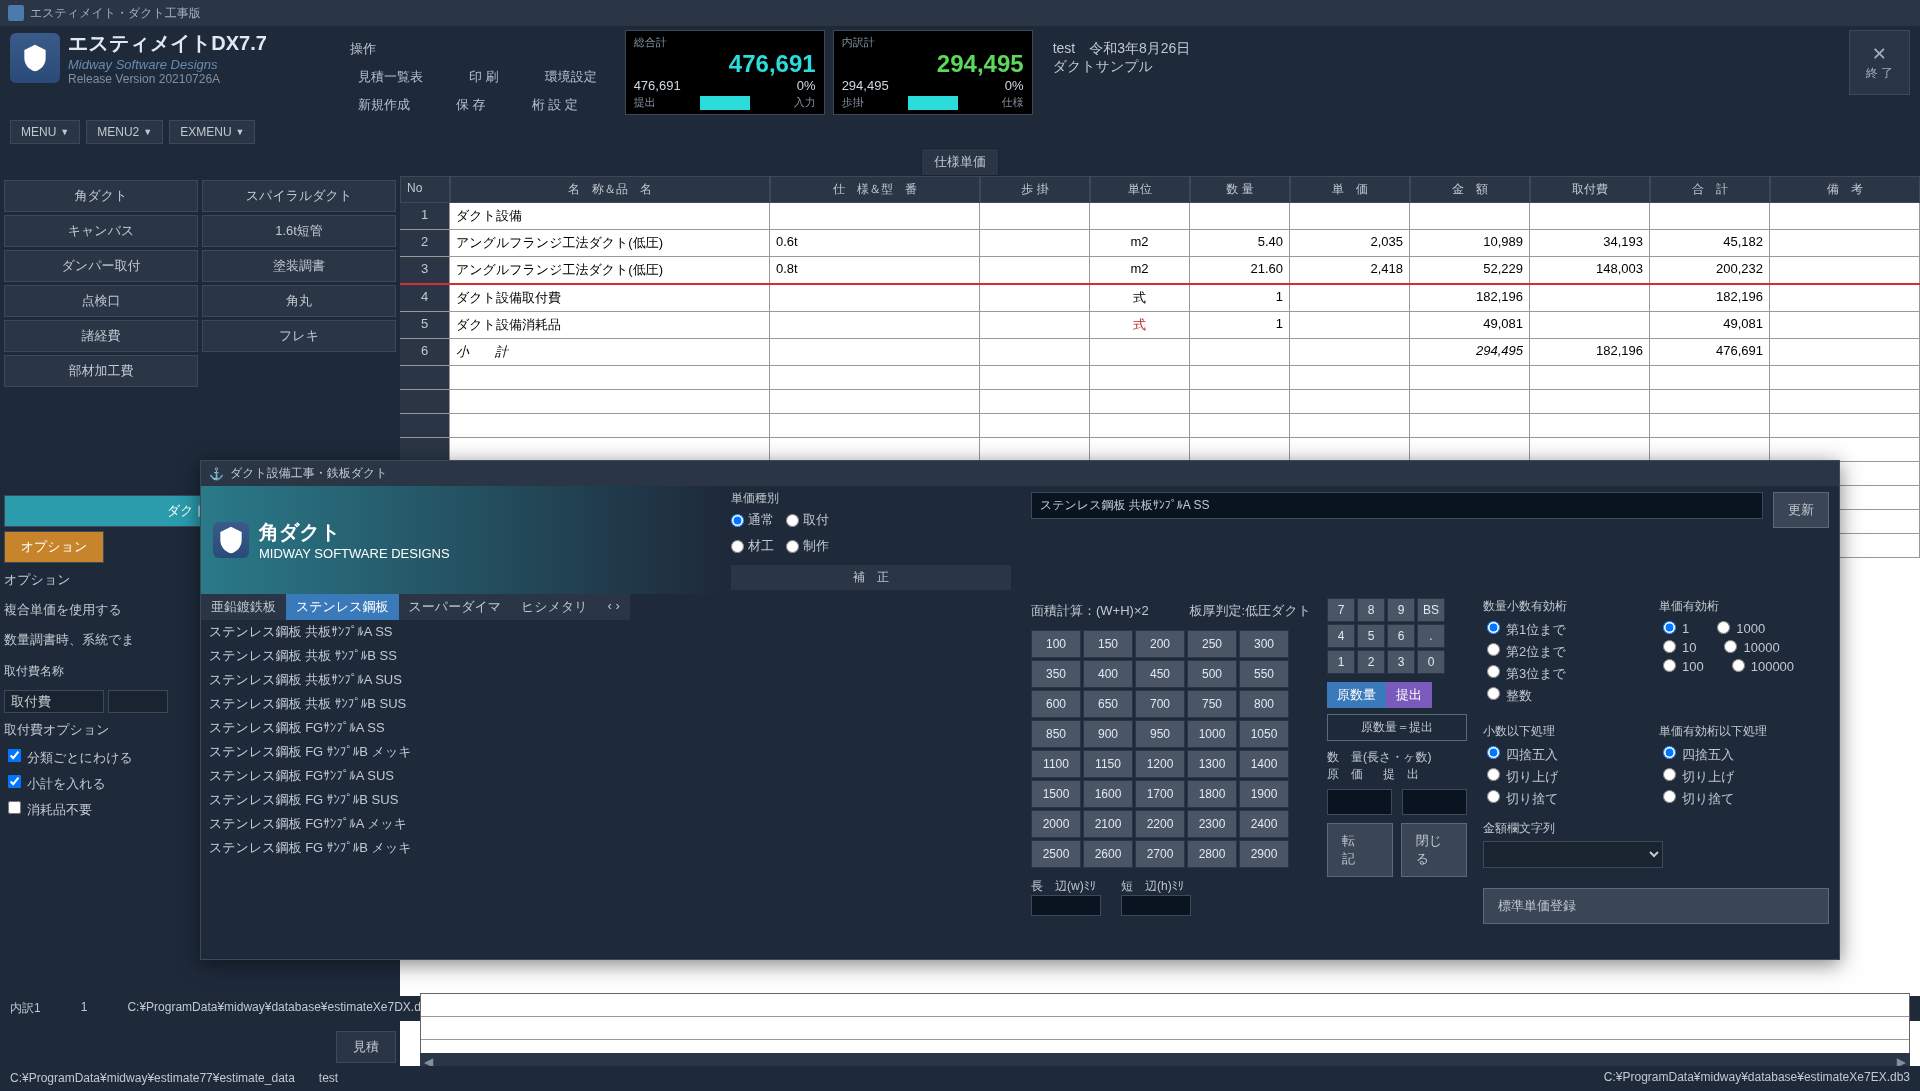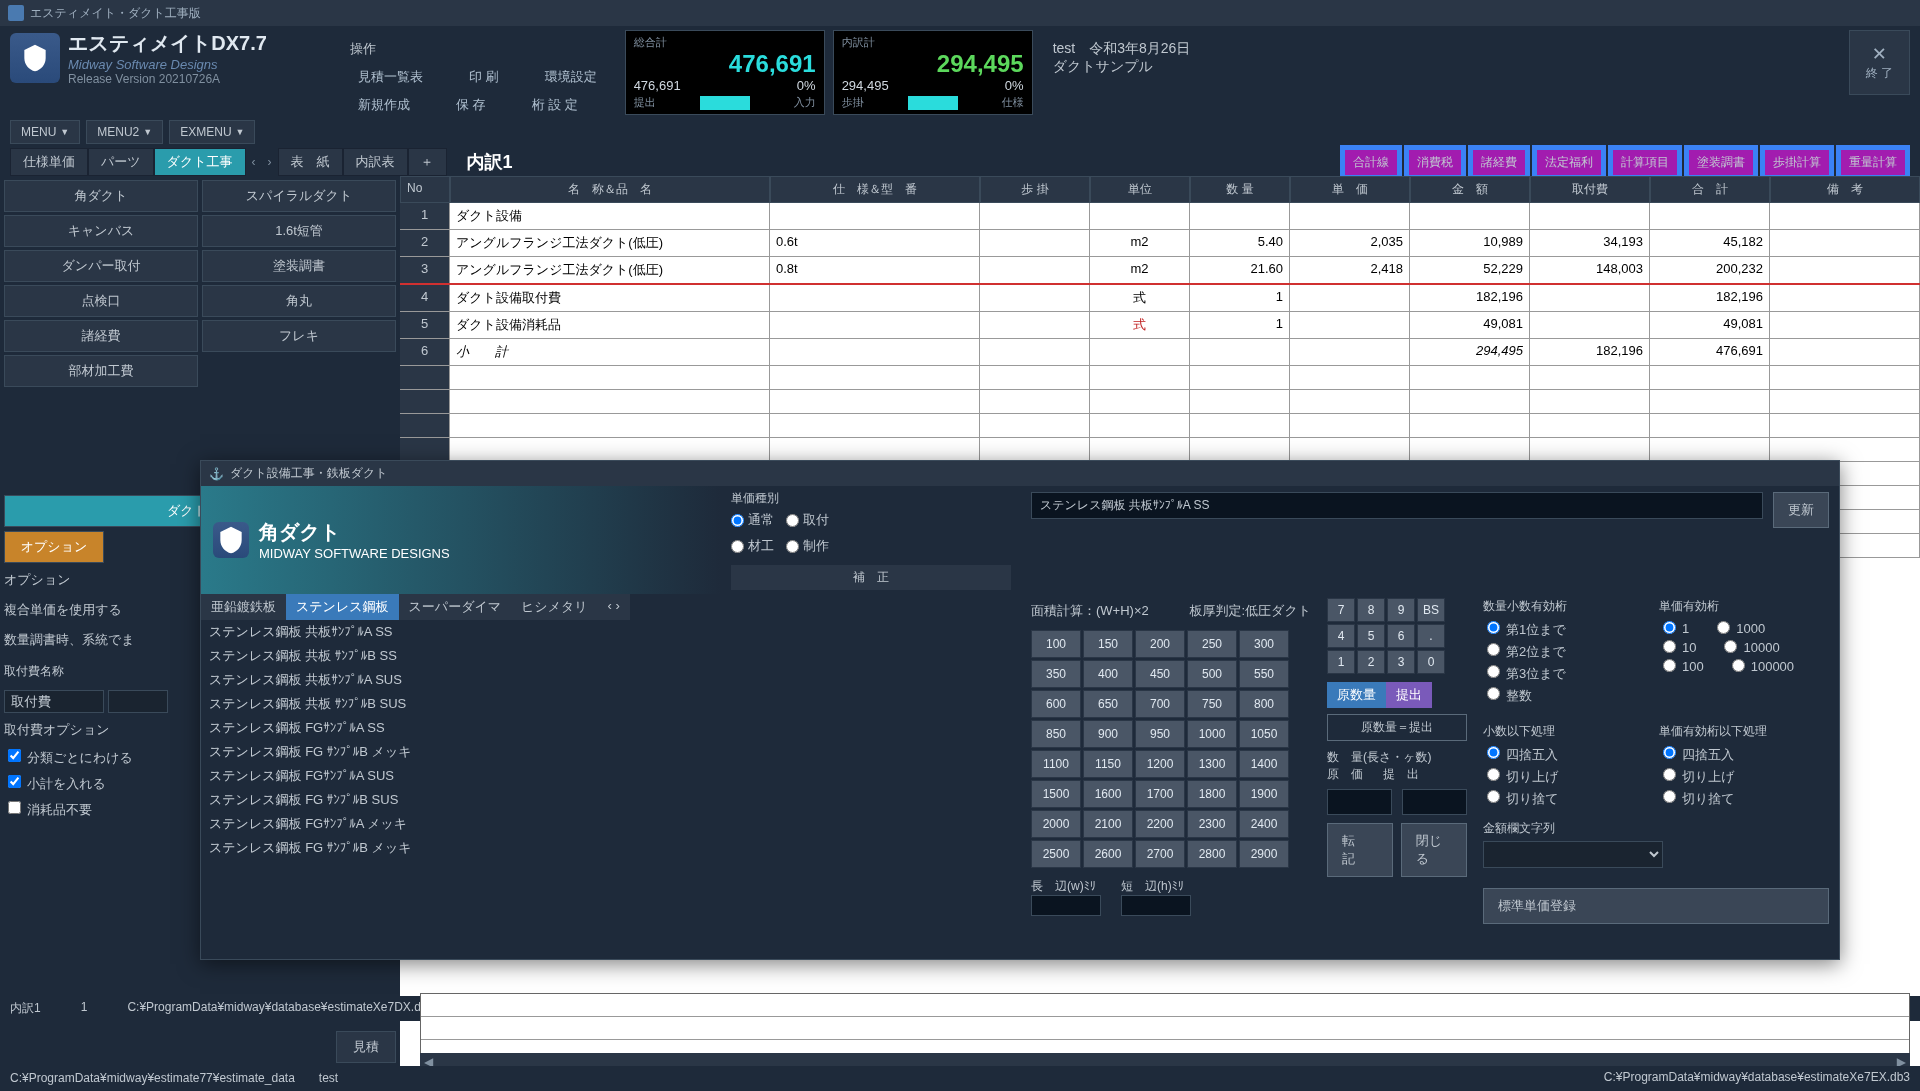--- a/index.html
+++ b/index.html
@@ -29,21 +29,21 @@
 .total-bar { display: flex; justify-content: space-between; align-items: center; color: #8090a0; font-size: 11px; margin-top: 2px; }
 .total-bar .prog { width: 50px; height: 14px; background: #2adcdc; }
 
 .info-area { color: #c0c8d0; font-size: 14px; padding-top: 10px; }
 .exit-btn { margin-left: auto; background: #2a3646; border: 1px solid #3a4a5a; padding: 12px 16px; text-align: center; color: #a0b0c0; cursor: pointer; }
 
 .menubar { display: flex; gap: 6px; padding: 4px 10px; background: #1e2a3a; align-items: center; }
 .menu-btn { background: #2a3646; border: 1px solid #3a4a5a; padding: 4px 10px; color: #c0c8d0; cursor: pointer; display: flex; align-items: center; gap: 4px; }
 .dd { font-size: 9px; }
 
-.tabbar { display: flex; align-items: center; gap: 0; padding: 0 10px; background: #1e2a3a; height: 28px; }
+.tabbar { display: flex; align-items: center; gap: 12px; padding: 0 10px; background: #1e2a3a; height: 28px; flex-direction: column; }
 .tab { padding: 4px 12px; background: #2a3646; border: 1px solid #1a2332; color: #c0c8d0; cursor: pointer; font-size: 13px; }
 .tab.blue { background: #2a9cac; color: #fff; }
 .nav-arrow { padding: 4px 6px; color: #8090a0; cursor: pointer; }
 .sheet-title { color: #fff; font-size: 18px; font-weight: bold; margin-left: 20px; }
 .func-btns { margin-left: auto; display: flex; gap: 2px; }
 .func-btn { background: #a21caf; border: 5px solid #3b82f6; padding: 4px 8px; color: #c0c8d0; cursor: pointer; font-size: 12px; }
 
 .main-area { display: flex; height: calc(100% - 200px); }
 .sidebar { width: 400px; background: #1e2a3a; padding: 4px; display: flex; flex-direction: column; gap: 4px; }
 .side-cols { display: flex; gap: 4px; }

